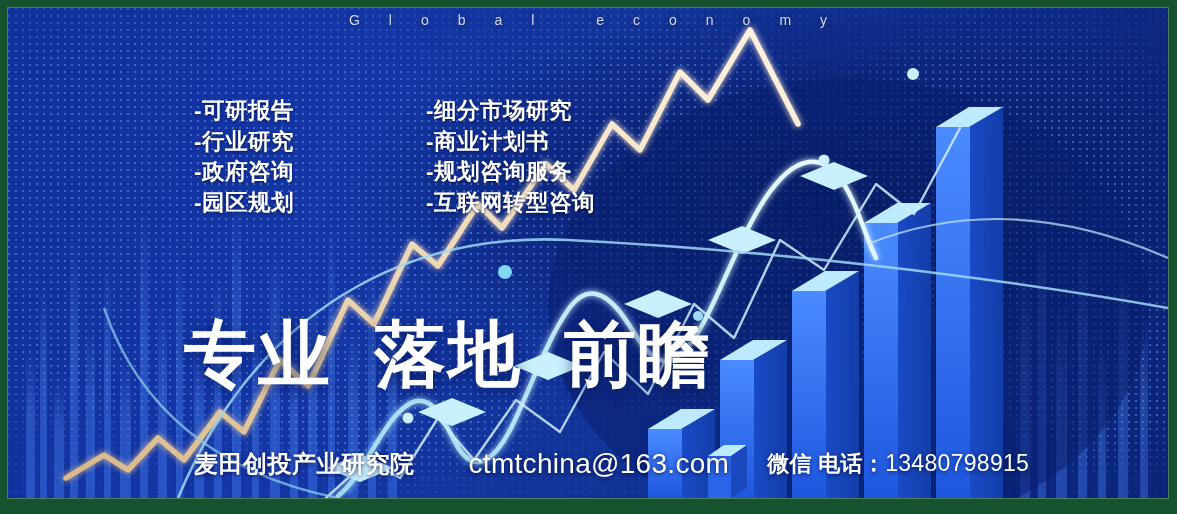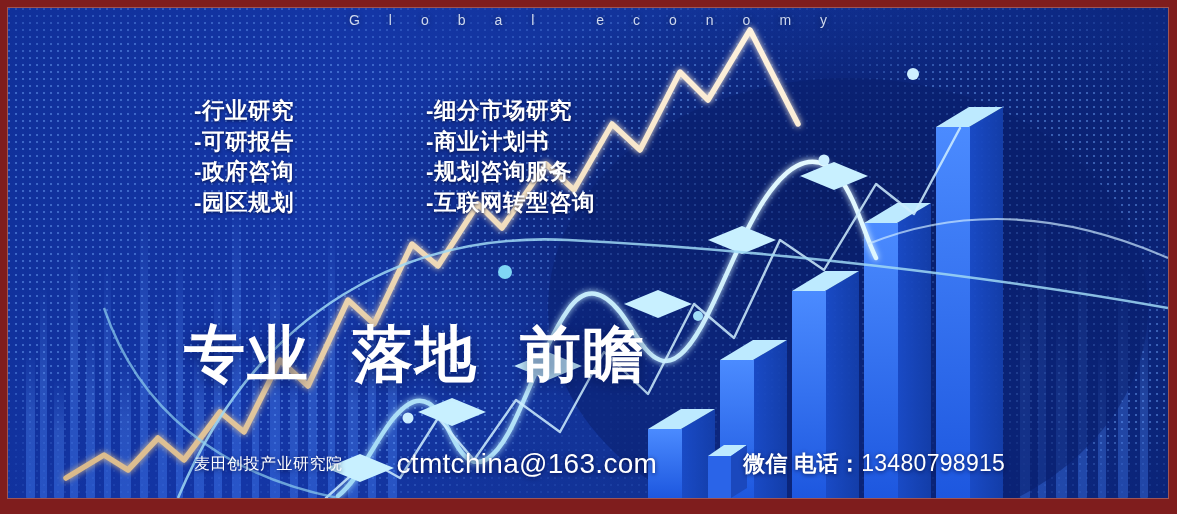--- a/index.html
+++ b/index.html
@@ -1,18 +1,18 @@
 <!DOCTYPE html>
 <html><head>
 <meta charset="utf-8">
 <style>
   html,body{margin:0;padding:0;background:#ffffff;}
   body{width:1177px;height:514px;overflow:hidden;font-family:"Liberation Sans",sans-serif;}
 
-  #stage{position:relative;width:1177px;height:514px;background:#7f1d1d;}
+  #stage{position:relative;width:1177px;height:514px;background:#14532d;}
 
   
   #banner{
     position:absolute;left:8px;top:8px;width:1160px;height:490px;
     overflow:hidden;
     background:
       radial-gradient(ellipse 60% 55% at 72% 38%, rgba(8,26,92,.95) 0%, rgba(10,31,110,.55) 45%, rgba(10,31,110,0) 72%),
       linear-gradient(105deg,#10309a 0%,#1436a6 28%,#123397 55%,#0d2a86 78%,#0b2478 100%);
     box-shadow:0 0 0 1px rgba(255,255,255,.25);
   }
@@ -62,37 +62,37 @@
   .svc{position:absolute;color:#ffffff;font-weight:700;font-size:22.5px;line-height:30.5px;
        letter-spacing:.5px;white-space:nowrap;
        text-shadow:0 1px 3px rgba(0,10,50,.75);}
   #svcLeft{left:186px;top:88px;}
   #svcRight{left:418px;top:88px;}
   .svc div{margin:0;padding:0;}
 
   
   #headline{
     position:absolute;left:176px;top:296px;
-    color:#ffffff;font-size:61px;line-height:100px;font-weight:700;
+    color:#ffffff;font-size:72px;line-height:100px;font-weight:700;
     letter-spacing:2px;white-space:nowrap;
     text-shadow:0 3px 14px rgba(0,15,70,.6);
     text-align:right;
   }
   #headline span{display:inline-block;}
   .gap{width:42px;display:inline-block;}
 
   
   #contact{
     position:absolute;left:186px;top:440px;height:32px;
     display:flex;align-items:center;white-space:nowrap;
     color:#ffffff;text-shadow:0 1px 4px rgba(0,10,60,.8);
   }
-  #contact .org{font-size:16px;font-weight:400;letter-spacing:.5px;}
+  #contact .org{font-size:24px;font-weight:700;letter-spacing:.5px;}
   #contact .mail{font-size:28px;font-weight:400;letter-spacing:.3px;margin-left:54px;}
-  #contact .phone{font-size:22px;font-weight:700;letter-spacing:.3px;margin-left:86px;}
+  #contact .phone{font-size:22px;font-weight:700;letter-spacing:.3px;margin-left:38px;}
   #contact .phone .num{font-weight:400;font-size:23px;}
 
   svg.layer{position:absolute;left:0;top:0;width:1160px;height:490px;overflow:visible;}
 </style>
 </head>
 <body>
 
 <div id="stage">
   <div id="banner">
 
@@ -214,22 +214,22 @@
       <circle cx="497" cy="264" r="7" fill="#7fd6f5"></circle>
       <circle cx="905" cy="66" r="6" fill="#cdefff"></circle>
       <circle cx="400" cy="410" r="5.5" fill="#cdefff"></circle>
       <circle cx="816" cy="152" r="5.5" fill="#cdefff"></circle>
       <circle cx="690" cy="308" r="5" fill="#9fdcf8"></circle>
     </svg>
 
     <div id="topword">Global economy</div>
 
     <div class="svc" id="svcLeft">
+      <div>-可研报告</div>
       <div>-行业研究</div>
-      <div>-可研报告</div>
       <div>-政府咨询</div>
       <div>-园区规划</div>
     </div>
 
     <div class="svc" id="svcRight">
       <div>-细分市场研究</div>
       <div>-商业计划书</div>
       <div>-规划咨询服务</div>
       <div>-互联网转型咨询</div>
     </div>

